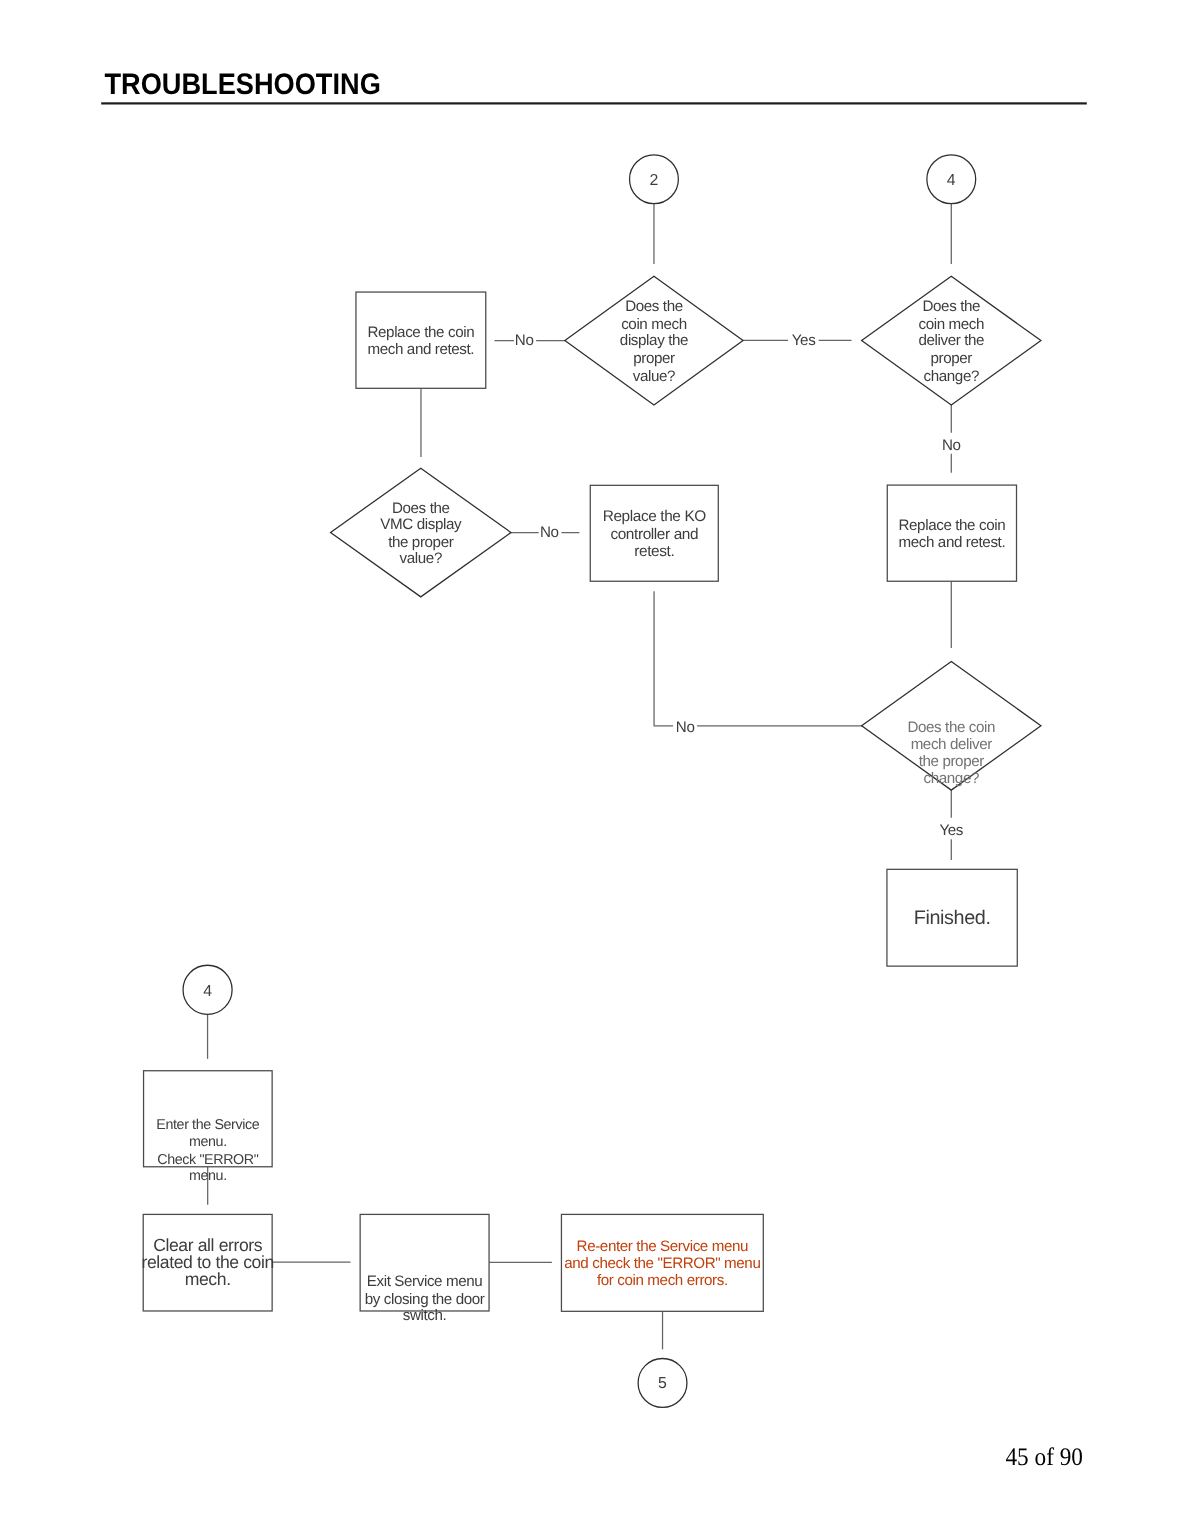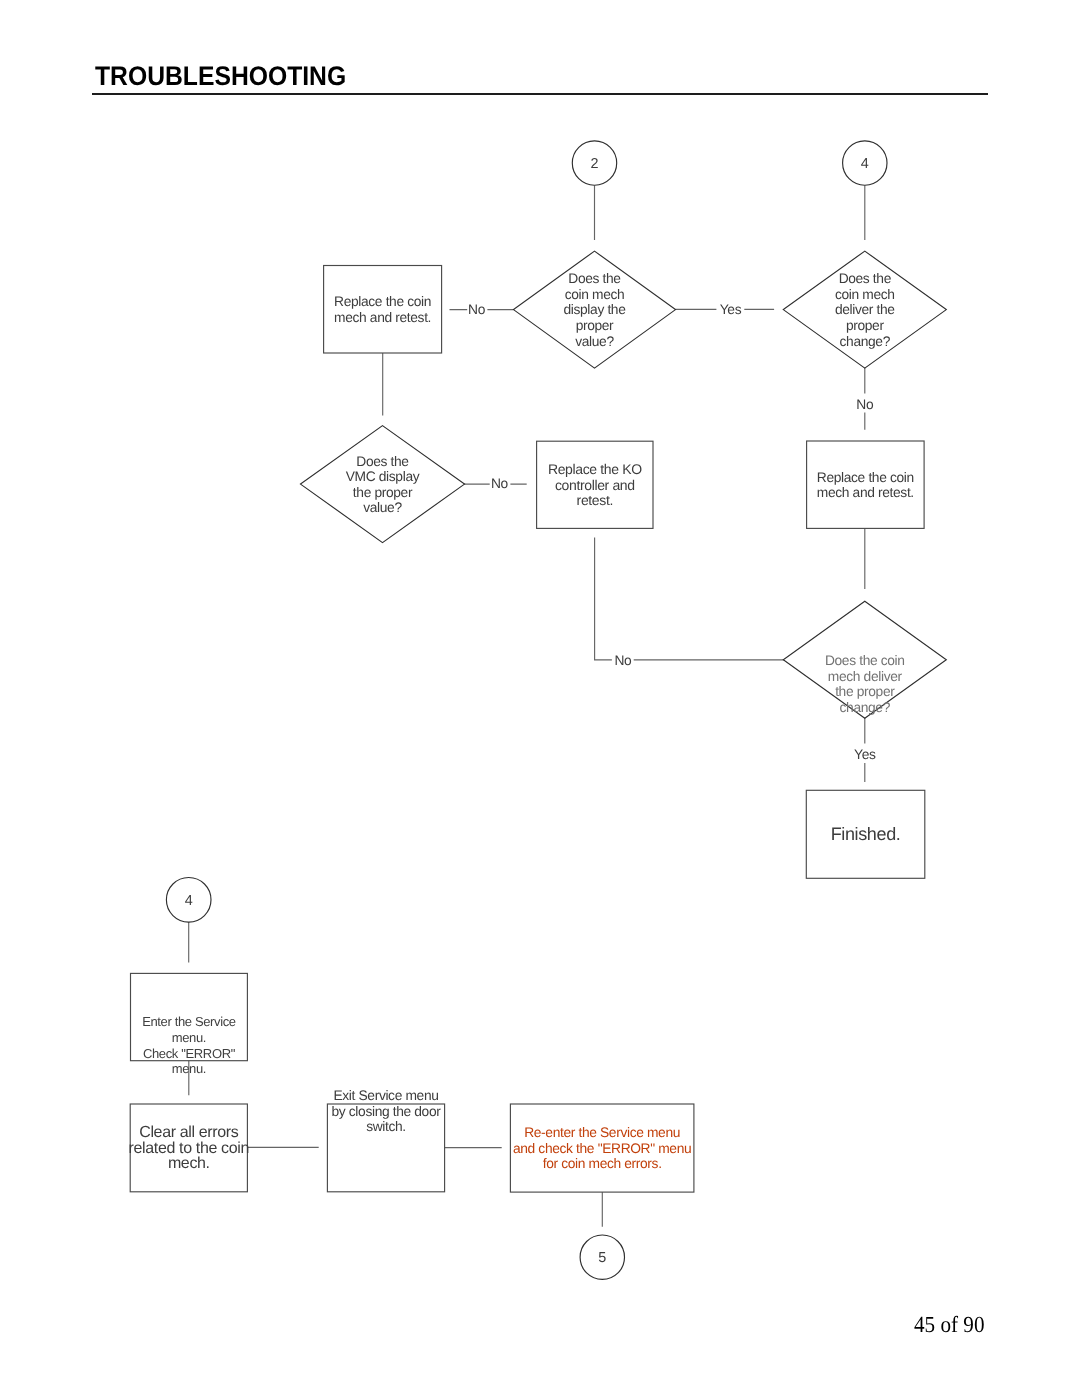--- a/index.html
+++ b/index.html
@@ -131,21 +131,21 @@
 change?</div>
     <div class="nlabel" style="left: 745.55px; width: 240px; top: 827.1px; font-size: 18px; line-height: 15.6px; letter-spacing: -0.36px; color: rgb(61, 61, 61);">Finished.</div>
     <div class="nlabel" style="left: 68.7px; width: 240px; top: 893.5px; font-size: 14.4px; line-height: 15.6px; letter-spacing: 0px; color: rgb(61, 61, 61);">4</div>
     <div class="nlabel" style="left: 68.95px; width: 240px; top: 986.45px; font-size: 13px; line-height: 15.6px; letter-spacing: -0.36px; color: #404040; margin-top: 28px;">Enter the Service
 menu.
 Check "ERROR"
 menu.</div>
     <div class="nlabel" style="left: 68.8px; width: 240px; top: 1125.1px; font-size: 16px; line-height: 15.6px; letter-spacing: -0.36px; color: rgb(61, 61, 61);">Clear all errors
 related to the coin
 mech.</div>
-    <div class="nlabel" style="left: 266px; width: 240px; top: 1088px; font-size: 13.8px; line-height: 15.6px; letter-spacing: -0.36px; color: rgb(61, 61, 61);">Exit Service menu
+    <div class="nlabel" style="left: 266px; width: 240px; top: 1157px; font-size: 13.8px; line-height: 15.6px; letter-spacing: -0.36px; color: rgb(61, 61, 61);">Exit Service menu
 by closing the door
 switch.</div>
     <div class="nlabel" style="left: 482.15px; width: 240px; top: 1125.25px; font-size: 13.8px; line-height: 15.6px; letter-spacing: -0.36px; color: #c2410c;">Re-enter the Service menu
 and check the "ERROR" menu
 for coin mech errors.</div>
     <div class="nlabel" style="left: 482.3px; width: 240px; top: 1250.9px; font-size: 14.4px; line-height: 15.6px; letter-spacing: 0px; color: rgb(61, 61, 61);">5</div>
 
     <div class="elabel" style="left: 416.5px; top: 301.8px; width: 120px; font-size: 13.8px; line-height: 15.6px; letter-spacing: -0.36px; color: rgb(61, 61, 61);">No</div>
     <div class="elabel" style="left: 670.5px; top: 301.6px; width: 120px; font-size: 13.8px; line-height: 15.6px; letter-spacing: -0.36px; color: rgb(61, 61, 61);">Yes</div>
     <div class="elabel" style="left: 804.8px; top: 396.6px; width: 120px; font-size: 13.8px; line-height: 15.6px; letter-spacing: -0.36px; color: rgb(61, 61, 61);">No</div>

